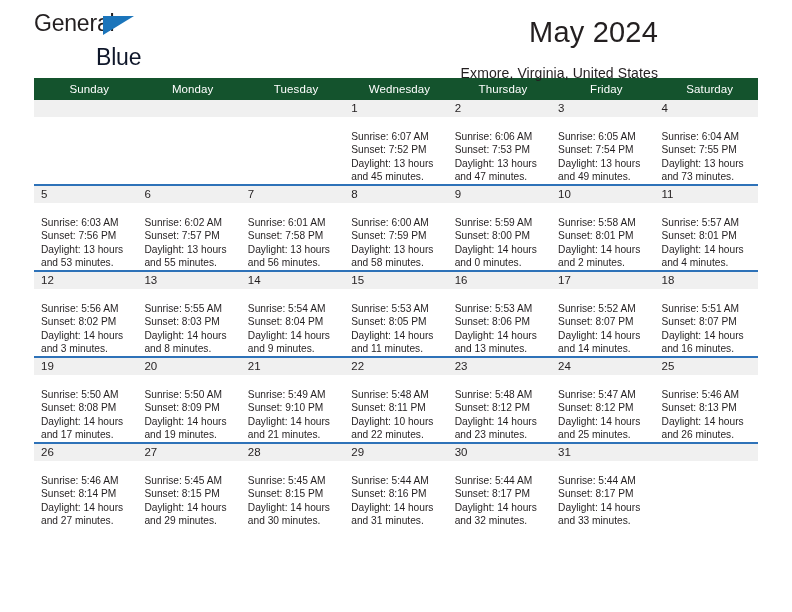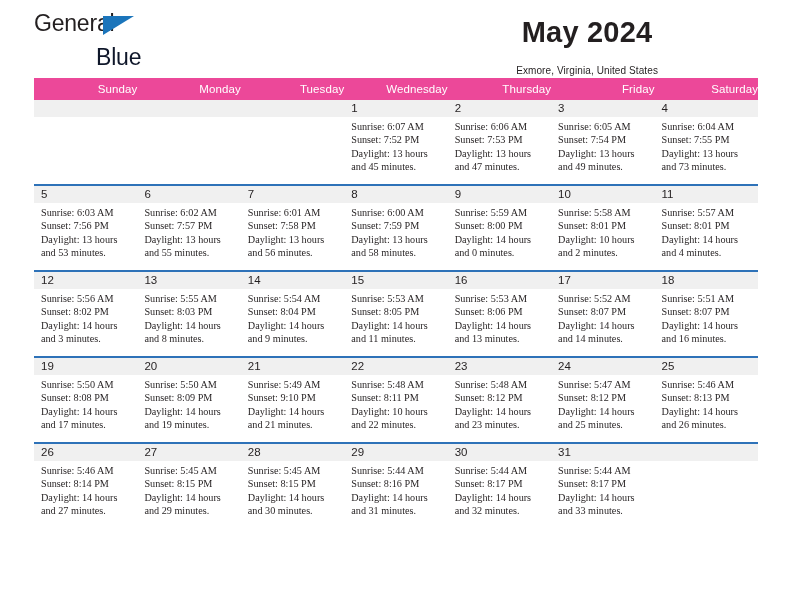--- a/index.html
+++ b/index.html
@@ -63,48 +63,47 @@
   }
 
   .title-block {
     position: absolute;
     right: 0;
     top: 0;
     text-align: right;
   }
   .cal-title {
     font-size: 29px;
-    font-weight: bold;
+    font-weight: normal;
     color: #231f20;
     line-height: 1;
     margin: 18px 0 0 0;
     letter-spacing: 0.2px;
-    text-align: center;
   }
   .cal-subtitle {
-    font-size: 10px;
+    font-size: 14px;
     color: #231f20;
     line-height: 1;
     margin-top: 19px;
     letter-spacing: 0.1px;
   }
 
   
   .calendar {
     margin-top: 8px;
     width: 724px;
     border-collapse: collapse;
     table-layout: fixed;
   }
   .calendar th {
-    background: #ec4899;
+    background: #14532d;
     color: #ffffff;
     font-size: 11.5px;
     font-weight: normal;
-    text-align: right;
+    text-align: center;
     padding: 5px 0 5px 7px;
     height: 10px;
     letter-spacing: 0.1px;
   }
   .calendar td {
     vertical-align: top;
     padding: 0;
     border-top: 2px solid #2e72b8;
     height: 84px;
     width: 103.4px;
@@ -121,25 +120,24 @@
     height: 17px;
     line-height: 17px;
     padding-left: 7px;
     font-size: 11.5px;
     color: #231f20;
   }
   .cell.empty .daynum-band {
     background: #f0f0f0;
   }
   .cell-body {
-    padding: 3px 6px 0 7px;
+    padding: 13px 6px 0 7px;
     font-size: 10.2px;
     line-height: 13.3px;
     color: #231f20;
-    font-family: Liberation Serif, serif;
   }
   .cell-body div {
     white-space: nowrap;
   }
   .cell-body .wrap {
     white-space: normal;
   }
 </style>
 </head>
 <body>
@@ -281,21 +279,21 @@
                 <div class="wrap">Daylight: 14 hours and 0 minutes.</div>
               </div>
             </div>
           </td>
           <td>
             <div class="cell">
               <div class="daynum-band">10</div>
               <div class="cell-body">
                 <div>Sunrise: 5:58 AM</div>
                 <div>Sunset: 8:01 PM</div>
-                <div class="wrap">Daylight: 10 hours and 2 minutes.</div>
+                <div class="wrap">Daylight: 14 hours and 2 minutes.</div>
               </div>
             </div>
           </td>
           <td>
             <div class="cell">
               <div class="daynum-band">11</div>
               <div class="cell-body">
                 <div>Sunrise: 5:57 AM</div>
                 <div>Sunset: 8:01 PM</div>
                 <div class="wrap">Daylight: 14 hours and 4 minutes.</div>

